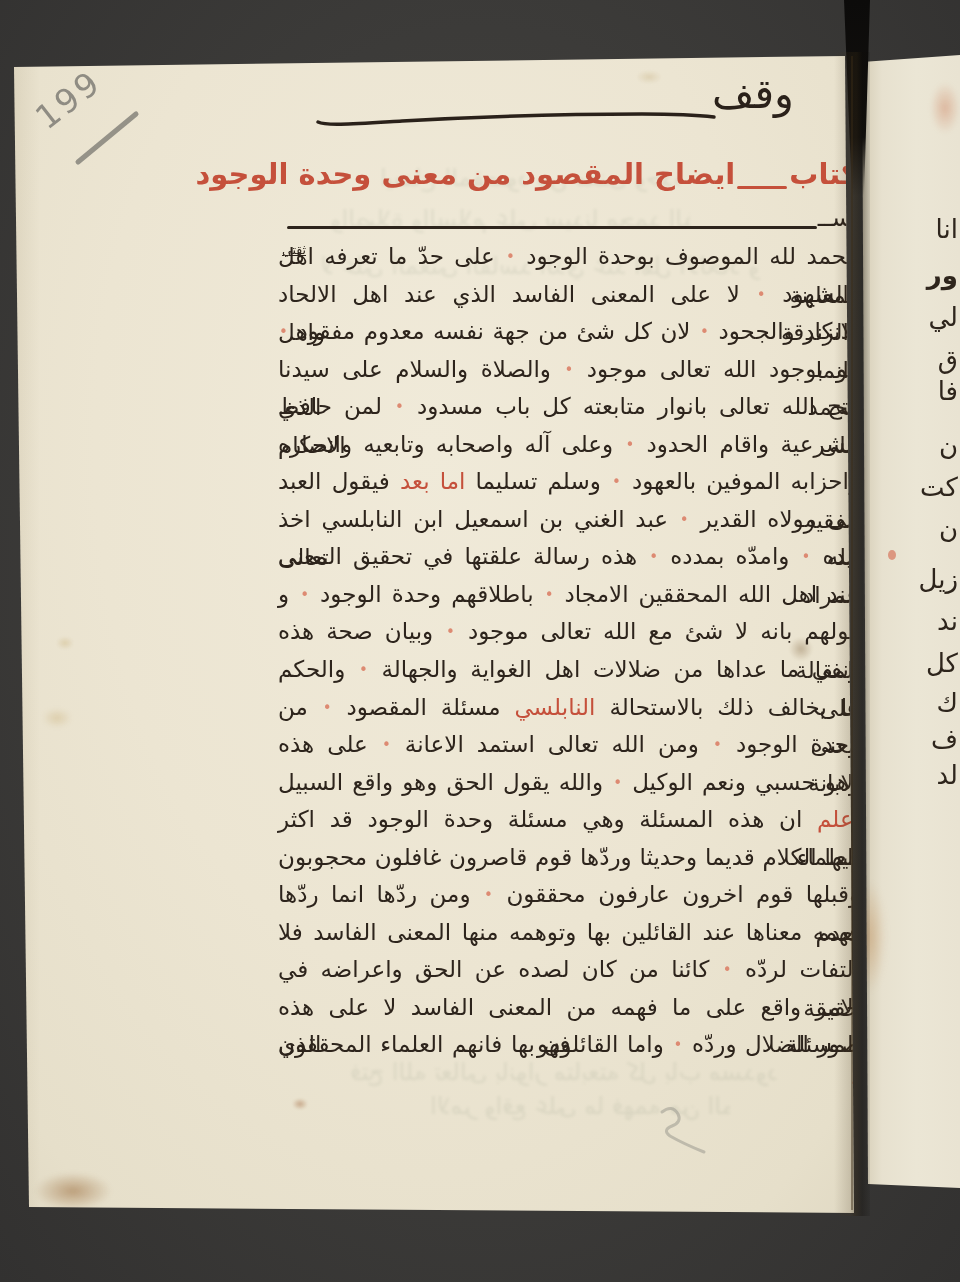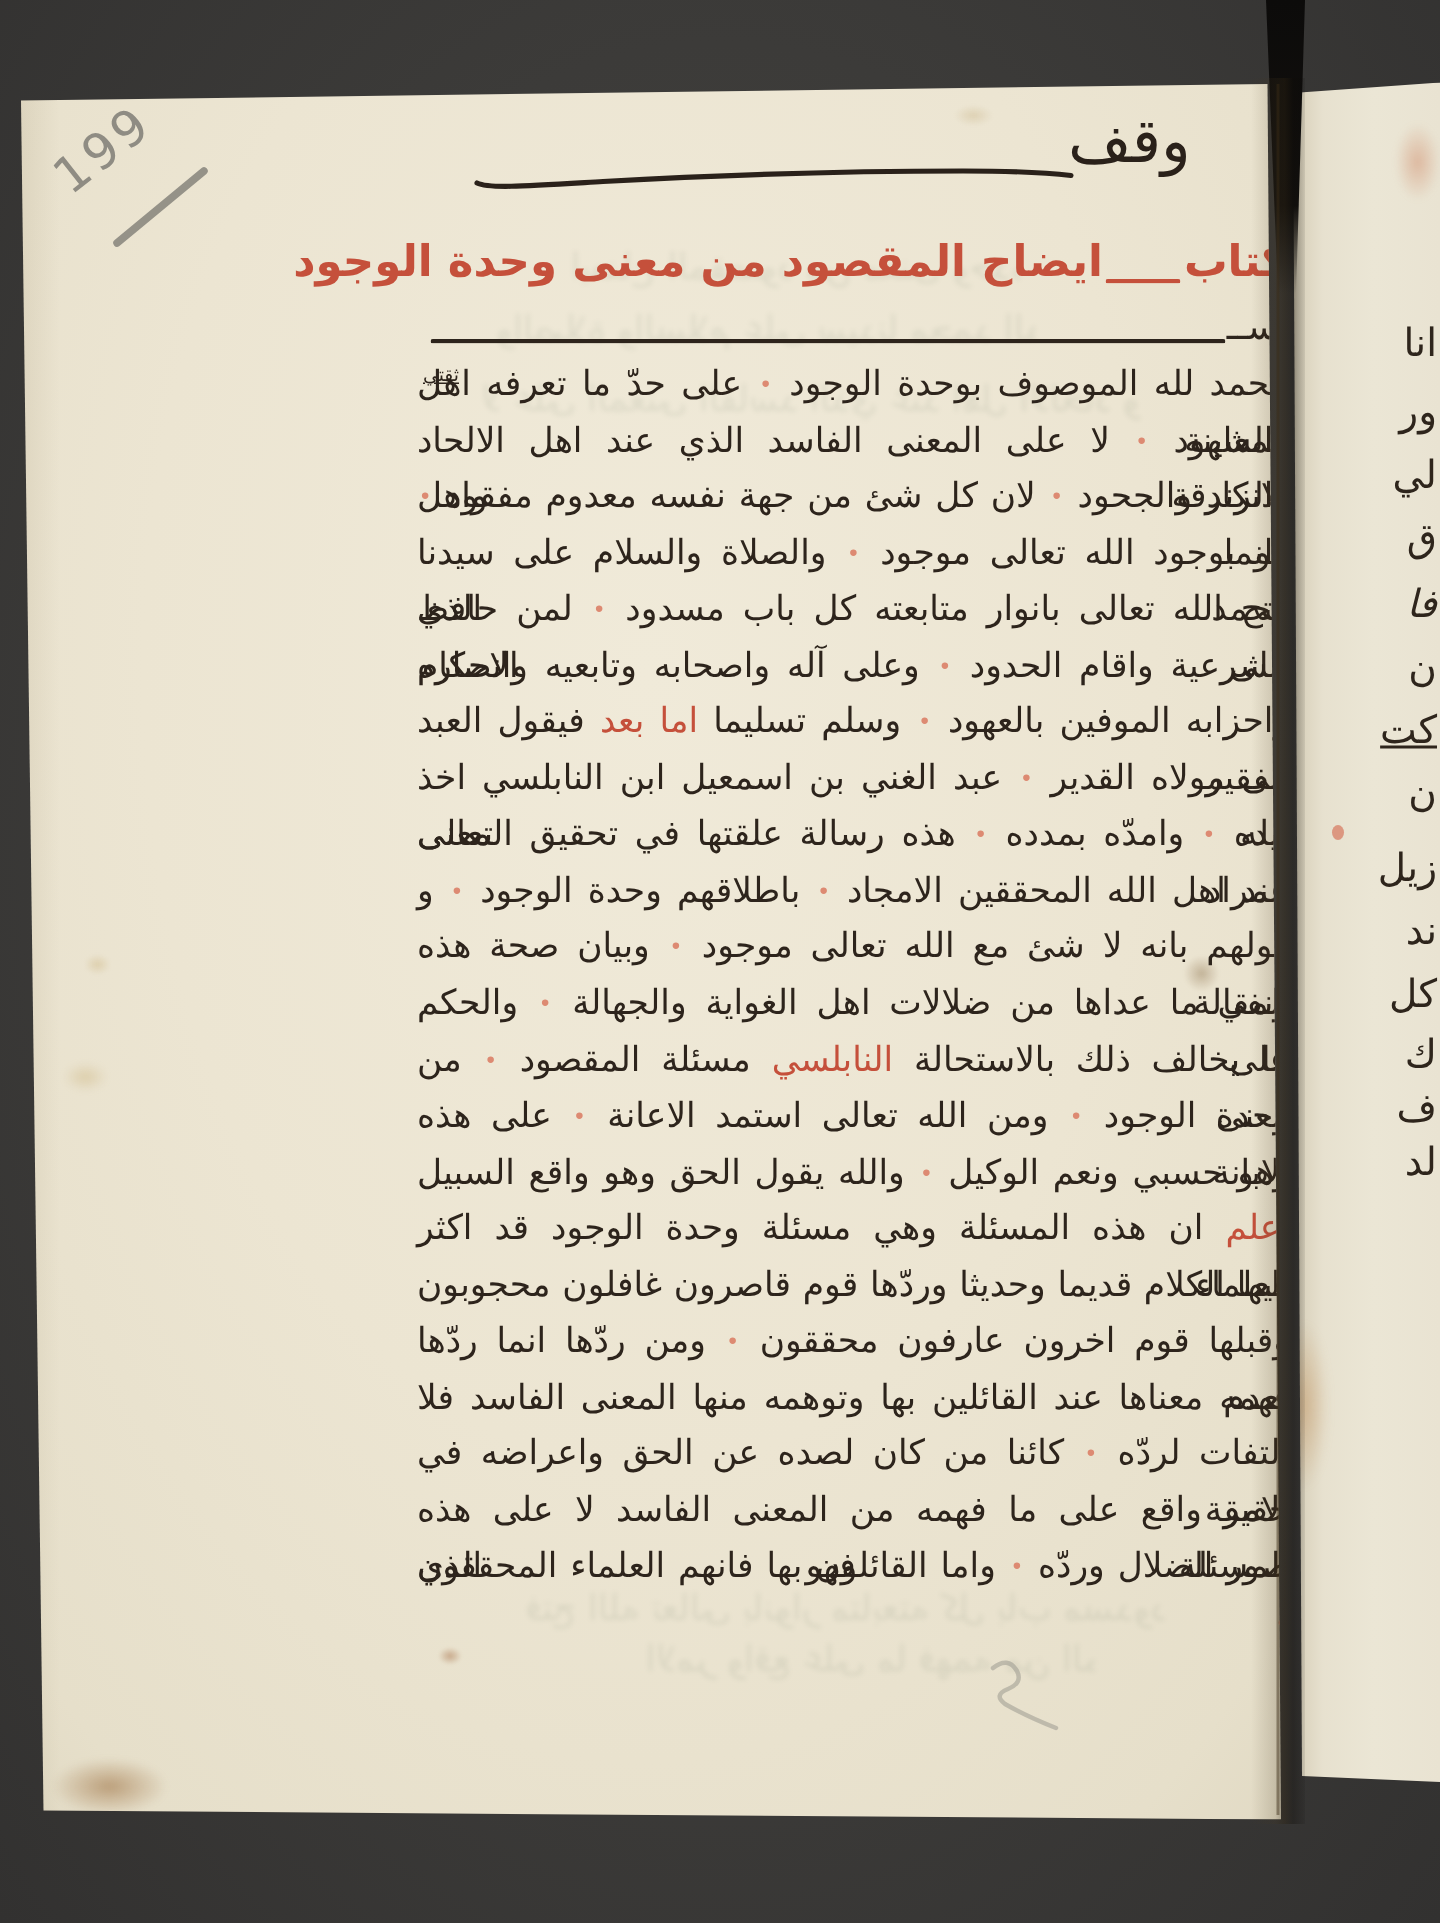--- a/index.html
+++ b/index.html
@@ -88,26 +88,26 @@
 </head>
 <body>
 
 <div class="stage">
 
   <div class="facing-page">
     <div class="strip-stain-top"></div>
     <div class="strip-stain-mid"></div>
     <div id="edge-fragments">
         <div class="frag" style="top: 162px;">انا</div>
-        <div class="frag" style="top: 208px;">ور</div>
+        <div class="frag" style="top: 208px; font-weight: bold;">ور</div>
         <div class="frag" style="top: 250px;">لي</div>
         <div class="frag" style="top: 292px;">ق</div>
-        <div class="frag" style="top: 336px; font-style: italic;">فا</div>
+        <div class="frag" style="top: 324px;">فا</div>
         <div class="frag" style="top: 379px;">ن</div>
-        <div class="frag" style="top: 420px; text-decoration: underline;">كت</div>
+        <div class="frag" style="top: 420px;">كت</div>
         <div class="frag" style="top: 462px;">ن</div>
         <div class="frag" style="top: 512px;">زيل</div>
         <div class="frag" style="top: 554px;">ند</div>
         <div class="frag" style="top: 596px;">كل</div>
         <div class="frag" style="top: 636px;">ك</div>
         <div class="frag" style="top: 672px;">ف</div>
         <div class="frag" style="top: 708px; text-align: right;">لد</div>
       </div>
     <div class="strip-red-dot" id="strip-red-dot" style="top: 498px;"></div>
   </div>

